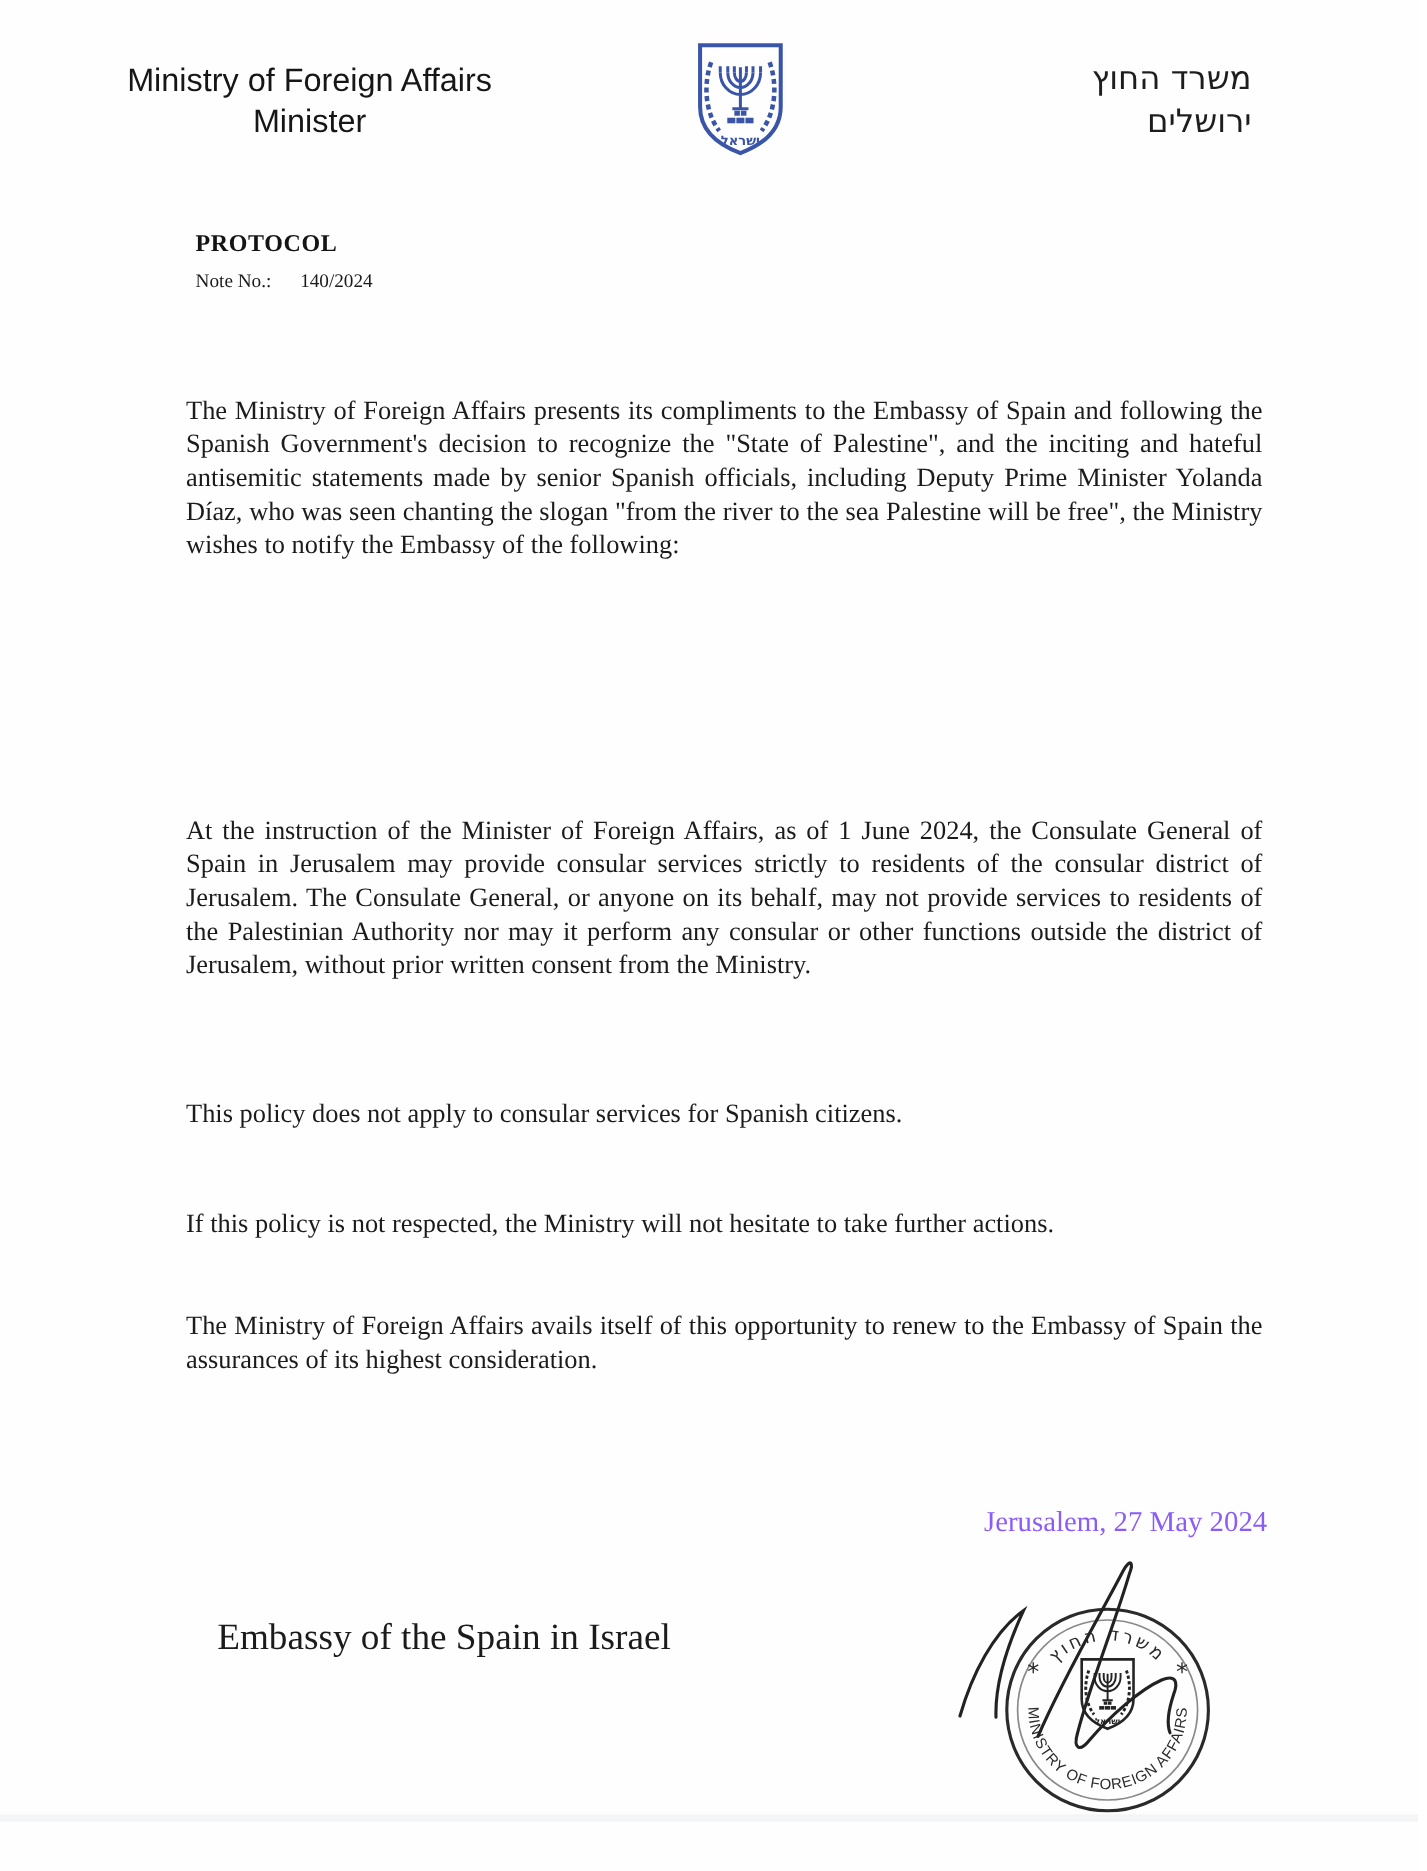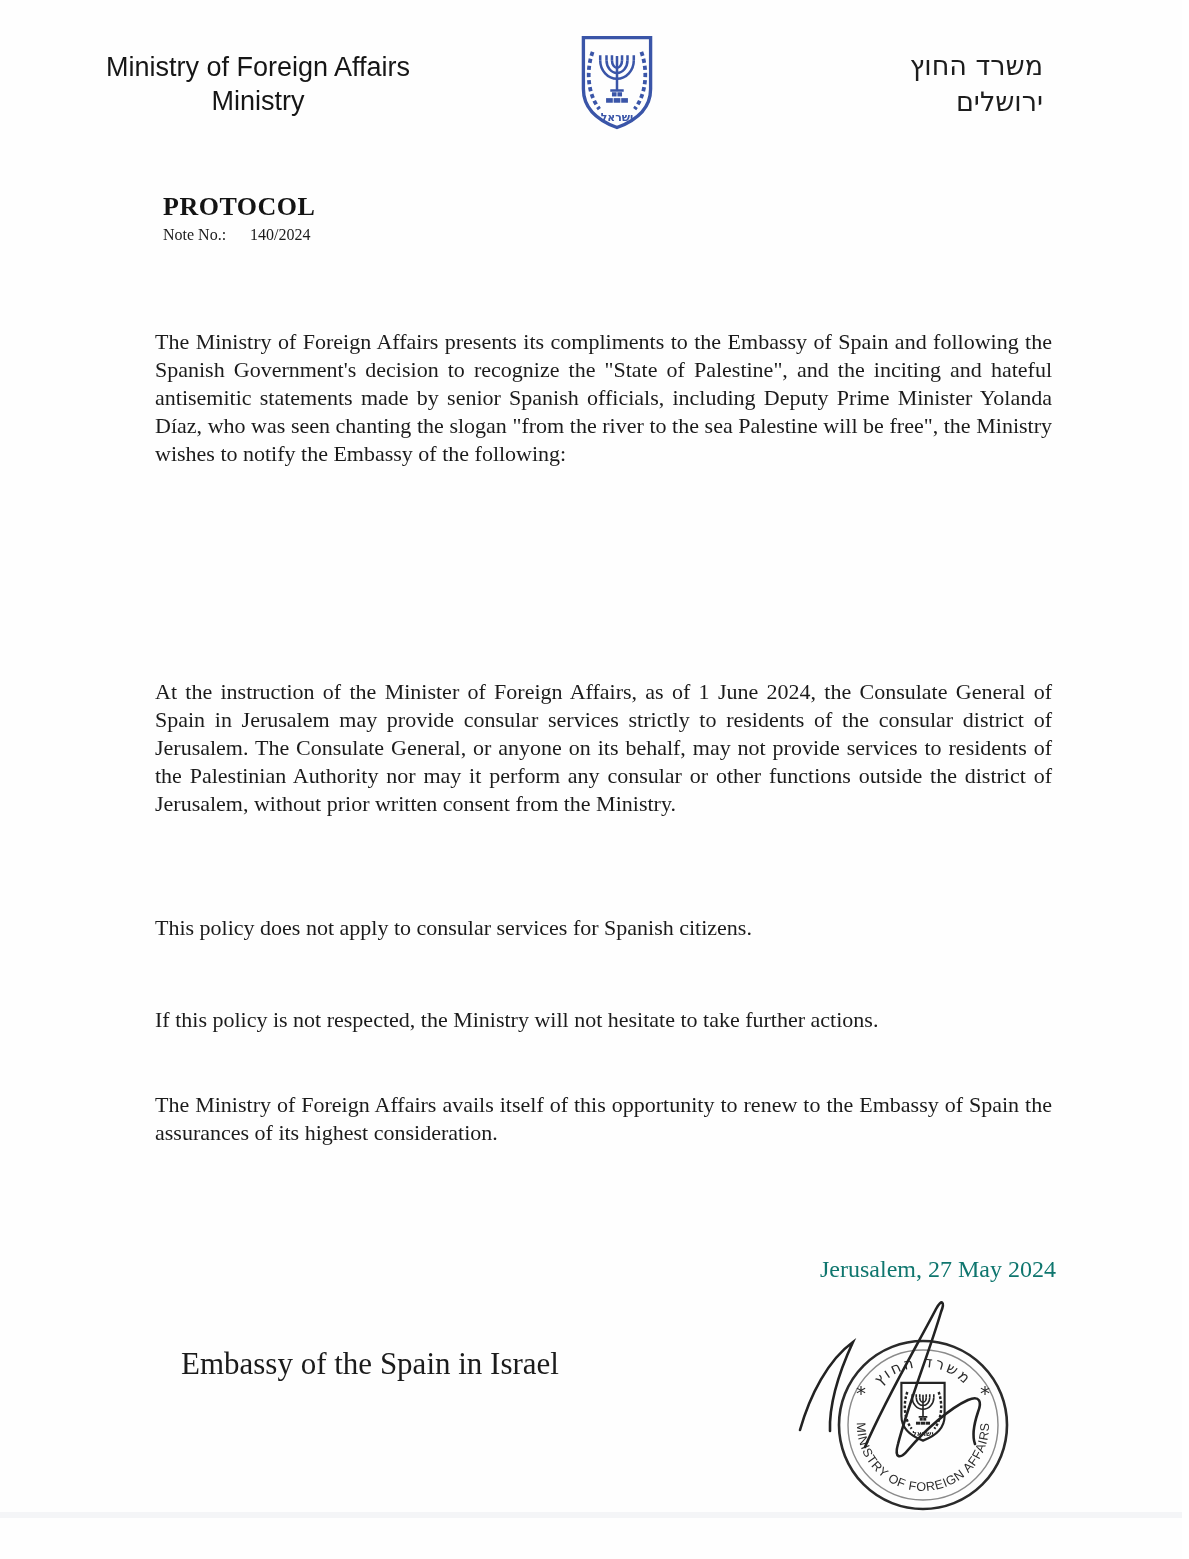--- a/index.html
+++ b/index.html
@@ -36,21 +36,21 @@
     direction: rtl;
     font-family: "DejaVu Sans", sans-serif;
     font-size: 27px; line-height: 36px;
     color: #1d1d1d;
   }
 
   
   .protocol-title {
     position: absolute;
     left: 163px; top: 192px;
-    font-size: 26px; font-weight: bold;
+    font-size: 20px; font-weight: bold;
     letter-spacing: 0.5px;
     color: #141414;
   }
   .note-row {
     position: absolute;
     left: 163px; top: 226px;
     font-size: 16px;
     color: #1b1b1b;
   }
   .note-row .note-label { margin-right: 24px; }
@@ -68,21 +68,21 @@
   .p3 { top: 678px; }
   .p4 { top: 914px; }
   .p5 { top: 1006px; }
   .p6 { top: 1091px; }
 
   
   .date-line {
     position: absolute;
     right: 126px; top: 1256px;
     font-size: 24px;
-    color: #0f766e;
+    color: #8b5cf6;
   }
   .recipient-line {
     position: absolute;
     left: 181px; top: 1346px;
     font-size: 31px;
     color: #1b1b1b;
   }
 
   
   .stamp {
@@ -146,21 +146,21 @@
     <rect x="46" y="77" width="8" height="5.5" fill="currentColor"></rect>
     <rect x="55" y="77" width="8" height="5.5" fill="currentColor"></rect>
     <text x="50" y="104" text-anchor="middle" class="emblem-label">ישראל</text>
   </symbol>
 </svg>
 
 <div class="page">
 
   <div class="header-left">
     <div>Ministry of Foreign Affairs</div>
-    <div>Ministry</div>
+    <div>Minister</div>
   </div>
 
   <svg class="header-emblem" viewBox="0 0 100 118">
     <use href="#israel-emblem"></use>
   </svg>
 
   <div class="header-right">
     <div>משרד החוץ</div>
     <div>ירושלים</div>
   </div>

